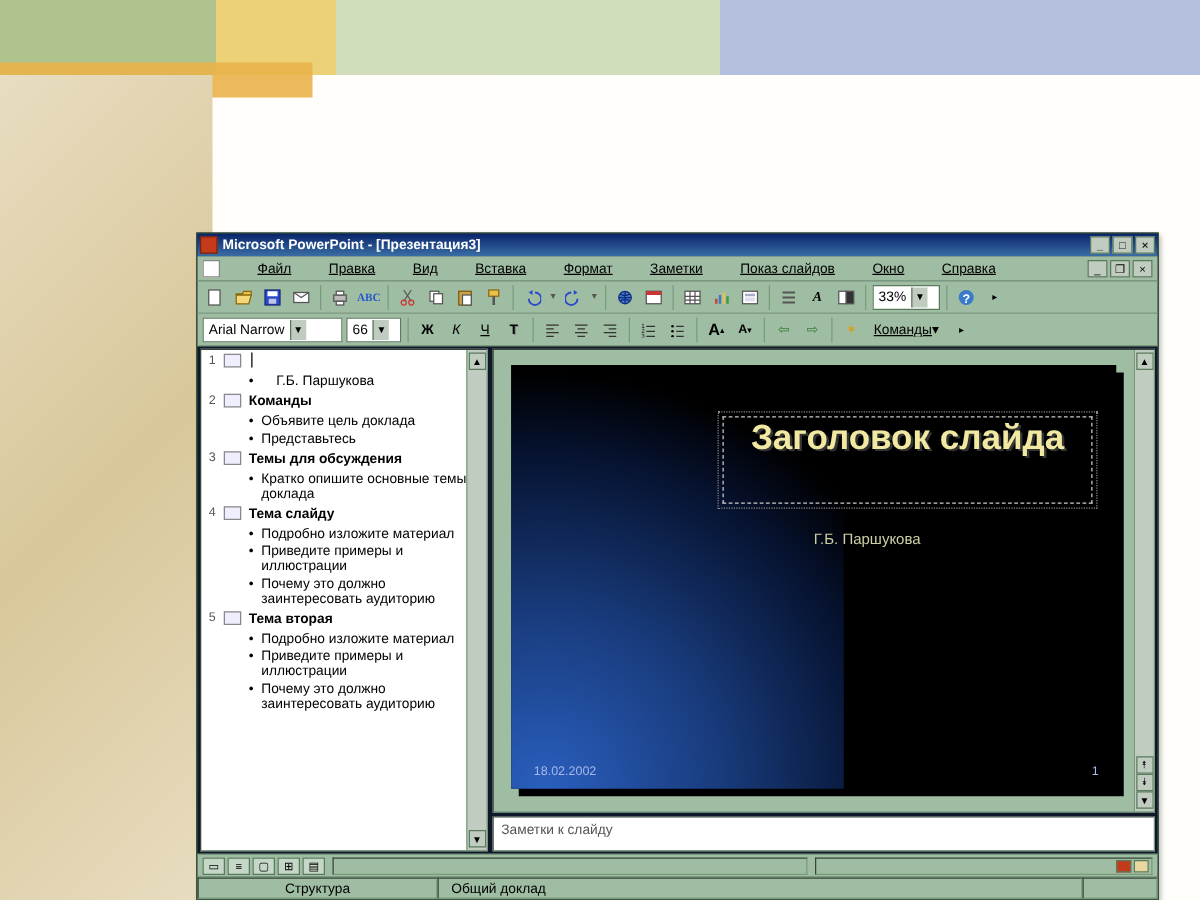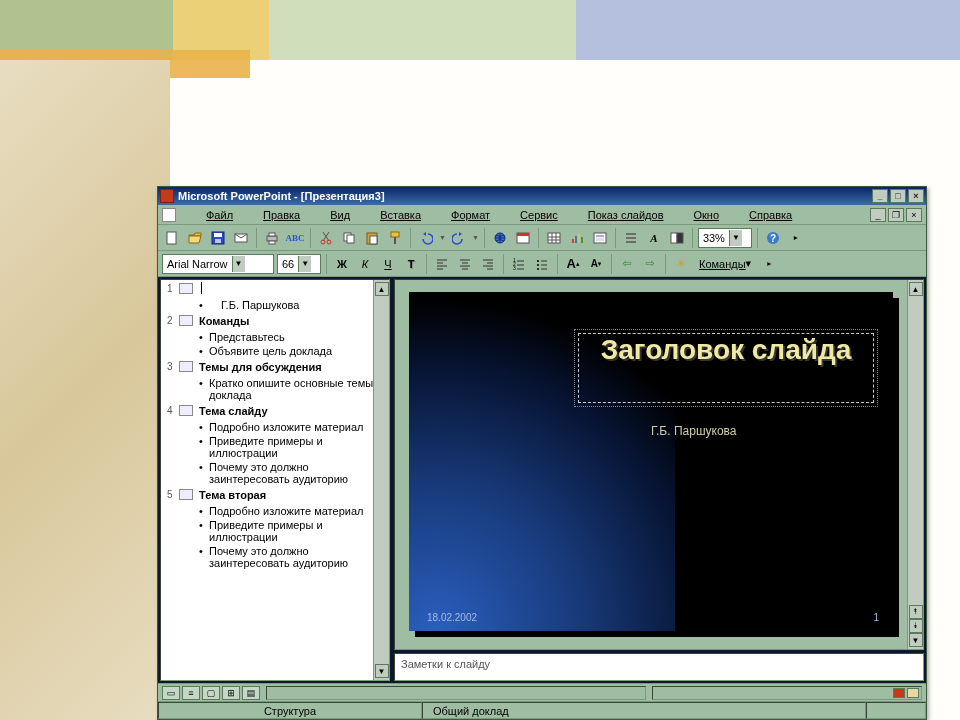--- a/index.html
+++ b/index.html
@@ -72,21 +72,21 @@
     </div>
   </div>
 
   <div class="menubar">
     <span class="docicon"></span>
     <span class="mi"><u>Файл</u></span>
     <span class="mi"><u>Правка</u></span>
     <span class="mi"><u>Вид</u></span>
     <span class="mi"><u>Вставка</u></span>
     <span class="mi"><u>Формат</u></span>
-    <span class="mi"><u>Сервис</u></span>
+    <span class="mi"><u>Заметки</u></span>
     <span class="mi"><u>Показ слайдов</u></span>
     <span class="mi"><u>Окно</u></span>
     <span class="mi"><u>Справка</u></span>
     <div class="docwinbtns">
       <span>_</span>
       <span>❐</span>
       <span>×</span>
     </div>
   </div>
 
@@ -319,22 +319,22 @@
         <span class="sicon"></span>
         <span style="border-left:1px solid #000;height:12px;margin-left:2px"></span>
       </div>
       <div class="bull" style="padding-left:60px">Г.Б. Паршукова</div>
 
       <div class="row">
           <span class="num">2</span>
           <span class="sicon"></span>
           <b>Команды</b>
         </div>
+      <div class="bull">Объявите цель доклада</div>
       <div class="bull">Представьтесь</div>
-      <div class="bull">Объявите цель доклада</div>
 
       <div class="row">
           <span class="num">3</span>
           <span class="sicon"></span>
           <b>Темы для обсуждения</b>
         </div>
       <div class="bull">Кратко опишите основные темы доклада</div>
 
       <div class="row">
           <span class="num">4</span>
@@ -392,21 +392,21 @@
     <span class="vb">⊞</span>
     <span class="vb">▤</span>
     <div style="flex:1;border:1px inset #7a9a7c;margin-left:4px;height:14px"></div>
     <div style="width:270px;border:1px inset #7a9a7c;margin-left:4px;height:14px;display:flex;align-items:center;padding-right:2px;justify-content:flex-end">
        <span style="width:12px;height:10px;border:1px solid #5a7a5c;background:#c43b1b;margin-right:2px"></span>
        <span style="width:12px;height:10px;border:1px solid #5a7a5c;background:#e8d8a0"></span>
     </div>
   </div>
 
   <div class="statusbar">
-    <div class="cell" style="width:264px;justify-content:center">
+    <div class="cell" style="width:192px;justify-content:center">
         <span>Структура</span>
       </div>
     <div class="cell" style="flex:1;justify-content:flex-start">
         <span>Общий доклад</span>
       </div>
     <div class="cell" style="width:60px"></div>
   </div>
 
 </div>
 

